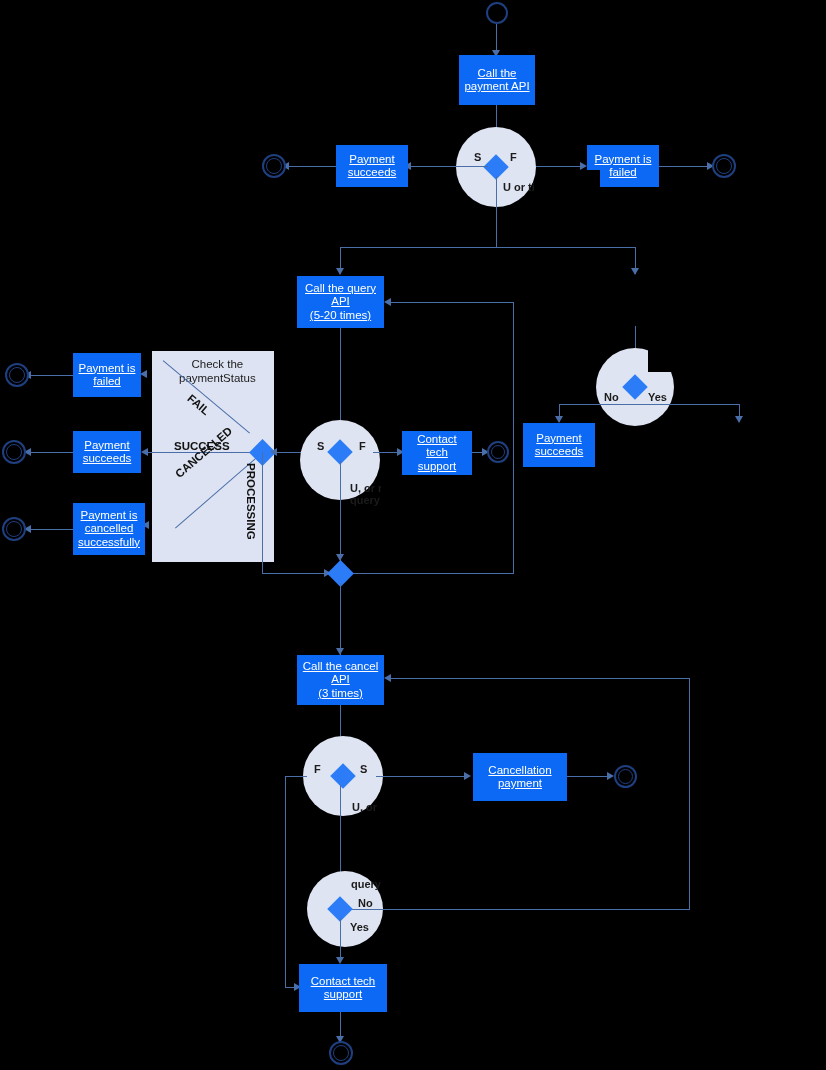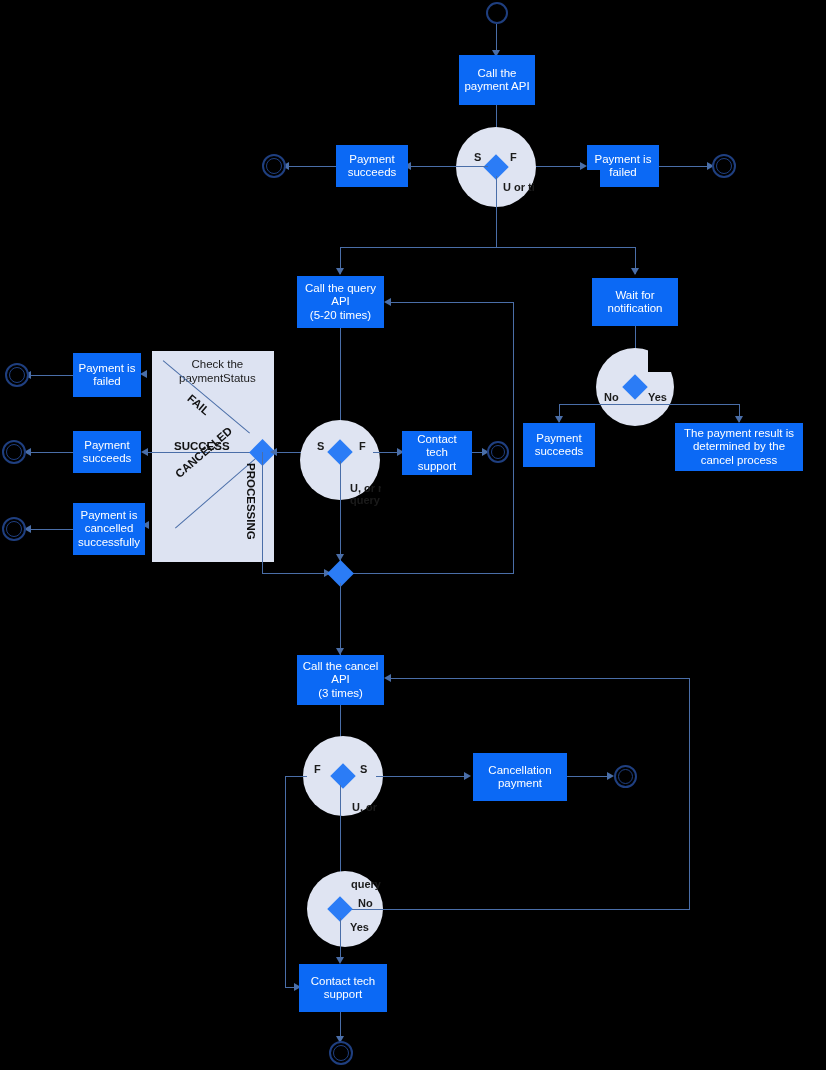--- a/index.html
+++ b/index.html
@@ -2,21 +2,21 @@
 <html><head>
 <meta charset="utf-8">
 <style>
   html,body{margin:0;padding:0;background:#000;}
   #stage{position:relative;width:826px;height:1070px;background:#000;
          font-family:"Liberation Sans", sans-serif;overflow:hidden;}
 
   
   .node{position:absolute;background:#0b69f5;color:#fff;display:flex;
         align-items:center;justify-content:center;text-align:center;
-        font-size:11.5px;line-height:13.5px;box-sizing:border-box;padding:2px 3px;}
+        font-size:11.5px;line-height:13.5px;box-sizing:border-box;padding:2px 3px;text-decoration:underline;}
   .circle{position:absolute;background:#dfe4f2;border-radius:50%;}
   .diamond{position:absolute;background:#2b7cf6;
            transform:rotate(45deg);}
   .lbl{position:absolute;color:#1b1b1b;font-size:11px;font-weight:bold;
        white-space:nowrap;}
   .ln{position:absolute;background:#4a6ea8;}
   .hl{height:1.3px;}
   .vl{width:1.3px;}
   .term{position:absolute;border:2.2px solid #1f3f80;border-radius:50%;
         background:#000;box-sizing:border-box;}
@@ -76,41 +76,36 @@
   <div class="ln hl" style="left:340px;top:247px;width:296px;"></div>
 
   <div class="ln vl" style="left:340px;top:247px;height:27px;"></div>
   <div class="arw d" style="left:336px;top:268px;"></div>
   <div class="node" style="left:297px;top:276px;width:87px;height:52px;white-space:pre-line;">Call the query
 API
 (5-20 times)</div>
 
   <div class="ln vl" style="left:635px;top:247px;height:27px;"></div>
   <div class="arw d" style="left:631px;top:268px;"></div>
-  <div class="node" style="left:592px;top:278px;width:86px;height:48px;white-space:pre-line;">Wait for
-notification</div>
 
   <div class="ln vl" style="left:635px;top:326px;height:40px;"></div>
   <div class="arw d" style="left:631px;top:360px;"></div>
   <div class="circle" style="left:596px;top:348px;width:78px;height:78px;"></div>
   <div class="diamond" style="left:626px;top:378px;width:18px;height:18px;"></div>
   <div class="lbl" style="left:604px;top:391px;">No</div>
   <div class="lbl" style="left:648px;top:391px;">Yes</div>
 
   <div class="ln hl" style="left:559px;top:404px;width:181px;"></div>
   <div class="ln vl" style="left:559px;top:404px;height:18px;"></div>
   <div class="arw d" style="left:555px;top:416px;"></div>
   <div class="node" style="left:523px;top:423px;width:72px;height:44px;white-space:pre-line;">Payment
 succeeds</div>
 
   <div class="ln vl" style="left:739px;top:404px;height:18px;"></div>
   <div class="arw d" style="left:735px;top:416px;"></div>
-  <div class="node" style="left:675px;top:423px;width:128px;height:48px;white-space:pre-line;">The payment result is
-determined by the
-cancel process</div>
 
   <div class="ln vl" style="left:340px;top:328px;height:108px;"></div>
   <div class="arw d" style="left:336px;top:424px;"></div>
 
   <div class="panel" style="left:152px;top:351px;width:122px;height:211px;"></div>
   <div class="lbl" style="left:179px;top:357px;font-weight:normal;font-size:11.5px;
               white-space:pre-line;text-align:center;line-height:14px;">Check the
 paymentStatus</div>
 
   <div class="ln" style="left:163px;top:360px;width:113px;height:1.3px;

